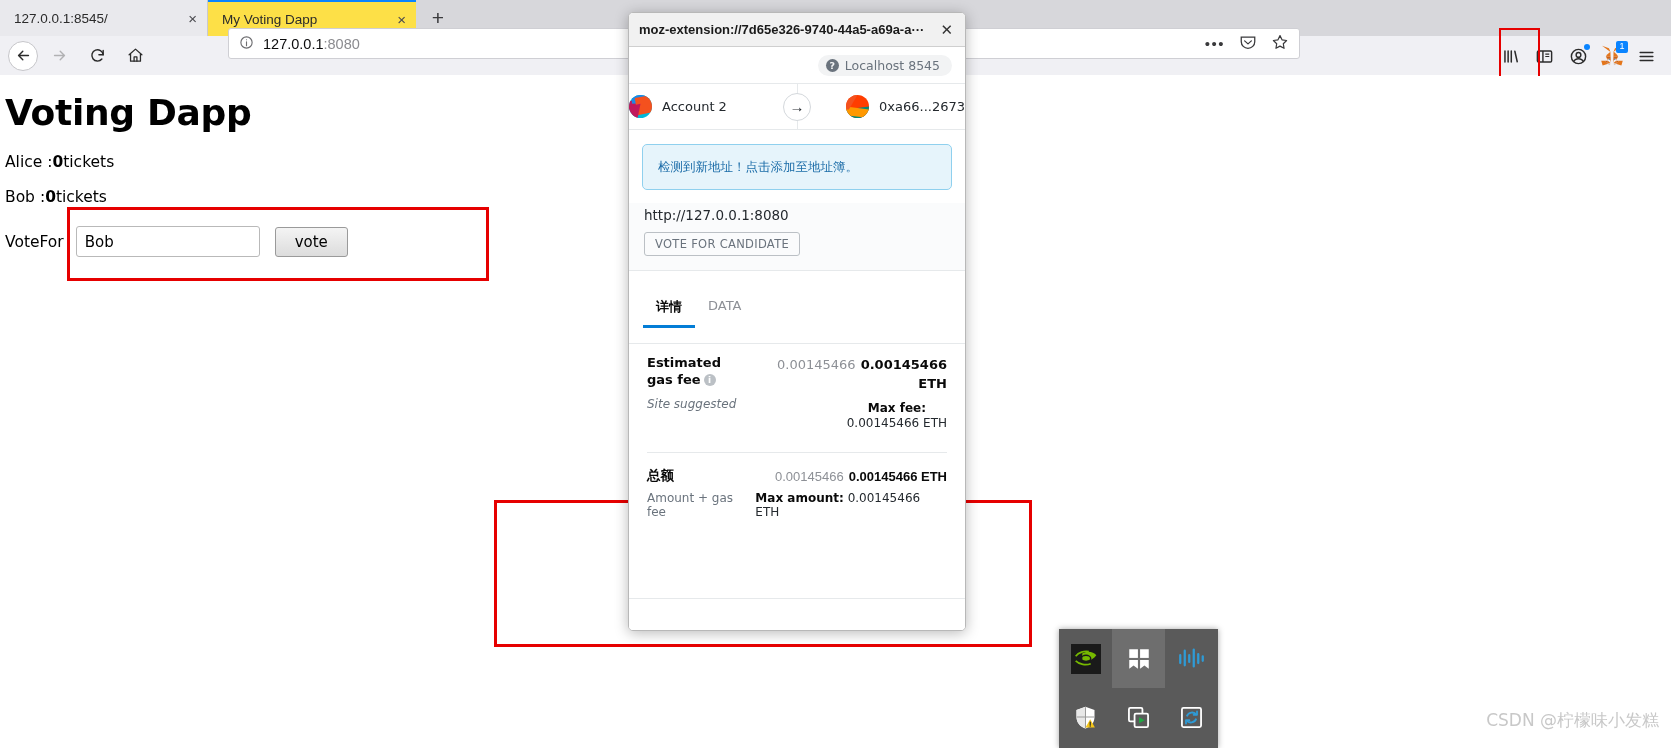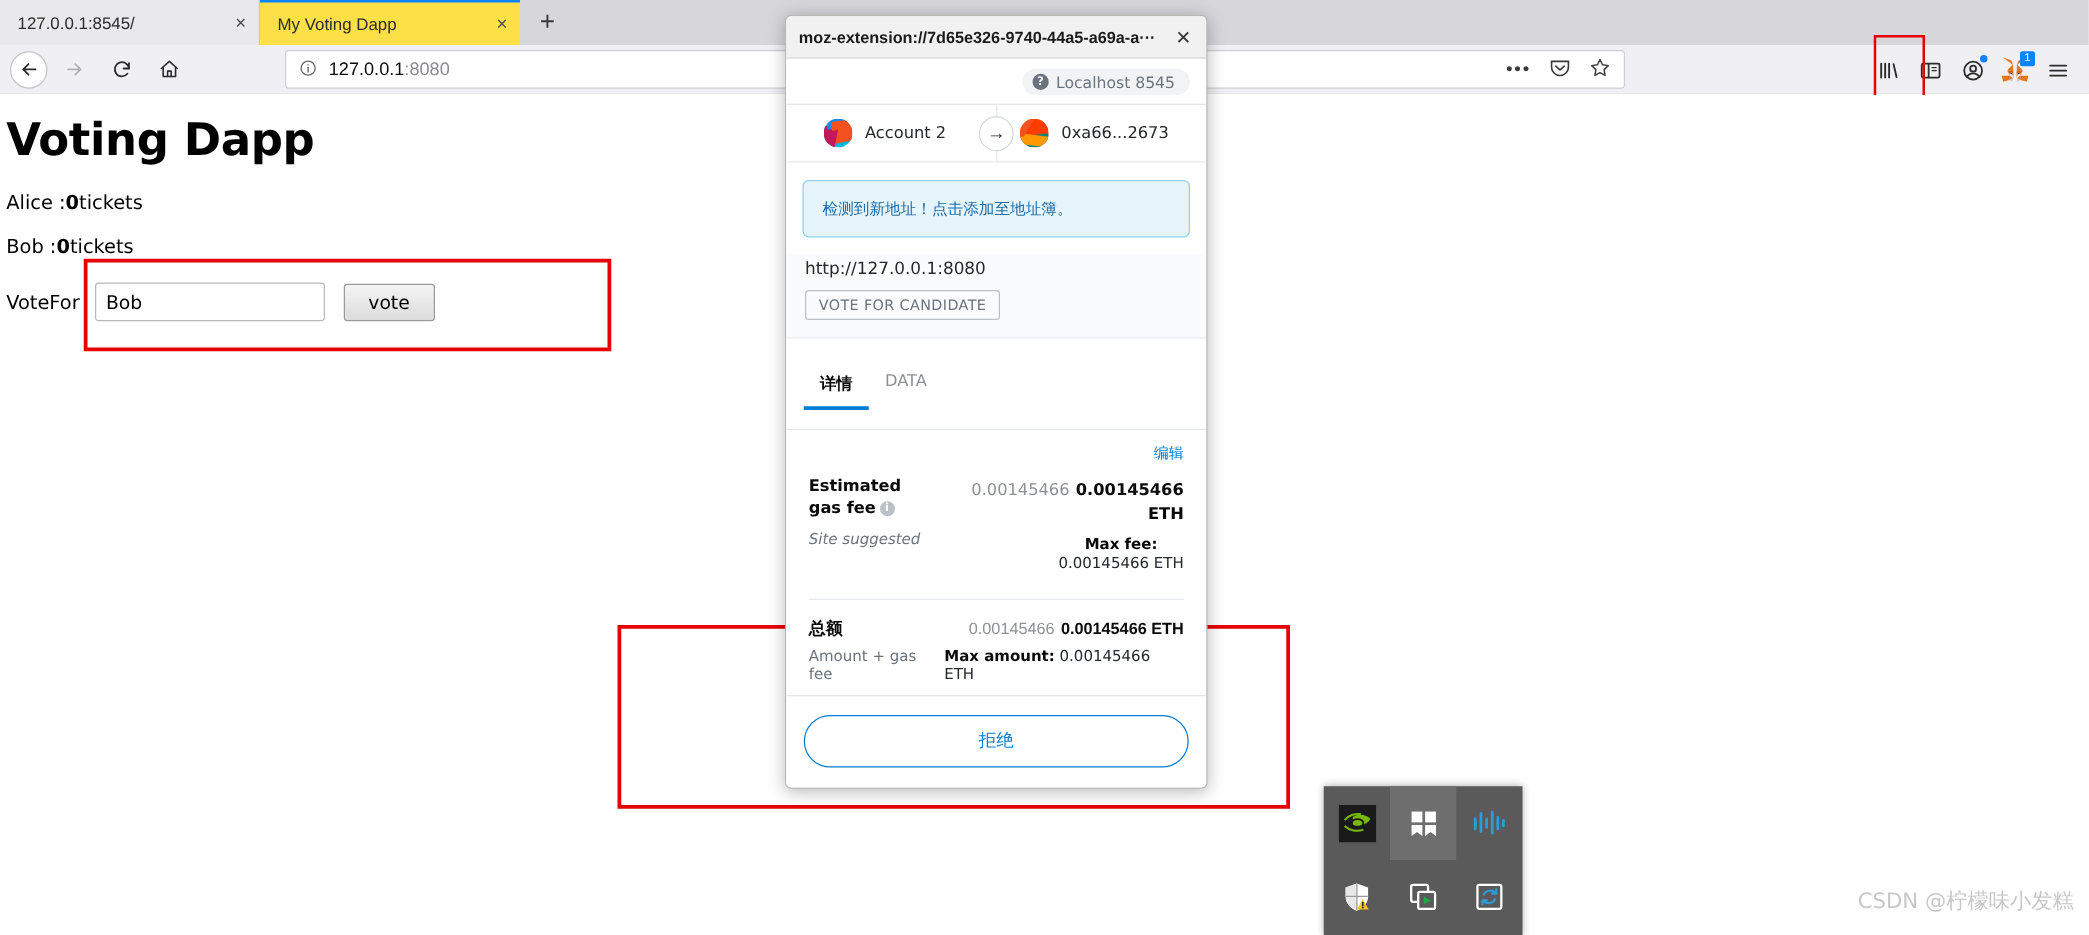--- a/index.html
+++ b/index.html
@@ -48,21 +48,21 @@
     display:flex; align-items:center;
   }
   .navbtn {
     width:34px; height:34px; margin-left:4px;
     display:flex; align-items:center; justify-content:center;
     color:#2b2b2b;
   }
   .navbtn.back  { border:1px solid #c6c6ca; border-radius:50%; background:#fff; width:30px; height:30px; margin-left:8px;}
   .navbtn.fwd   { color:#b1b1b3; }
   .urlbar {
-    position:absolute; left:228px; top:40px;
+    position:absolute; left:228px; top:28px;
     width:1072px; height:31px;
     background:#ffffff;
     border:1px solid #cfcfd4; border-radius:3px;
     display:flex; align-items:center;
     padding:0 10px;
     font-size:14.5px;
   }
   .url-info-icon { color:#6d6d70; font-size:14px; margin-right:9px; }
   .url-host { color:#0c0c0d; }
   .url-rest { color:#8b8b8f; }
@@ -175,21 +175,21 @@
   .net-dot {
     width:13px; height:13px; border-radius:50%;
     background:#6a737d; color:#f2f3f4;
     font-size:9.5px; line-height:13px; text-align:center; font-weight:bold;
   }
 
   .mm-account-row {
     height:47px; flex:0 0 47px;
     border-top:1px solid #e6e9eb; border-bottom:1px solid #e6e9eb;
     display:flex; align-items:center;
-    padding:0 30px;
+    padding:0 0;
     position:relative;
   }
   .acct { display:flex; align-items:center; gap:10px; font-size:13px; color:#24292e;
           font-family:"DejaVu Sans", sans-serif;}
   .acct.right { margin-left:auto; }
   .blockie { width:23px; height:23px; border-radius:50%; overflow:hidden; flex:0 0 23px; }
   .arrow-circle {
     position:absolute; left:50%; top:50%; transform:translate(-50%,-50%);
     width:28px; height:28px; border-radius:50%;
     border:1px solid #d4d8dc; background:#fff;
@@ -511,21 +511,20 @@
         <div class="url">http://127.0.0.1:8080</div>
         <div class="mm-method">VOTE FOR CANDIDATE</div>
       </div>
 
       <div class="mm-tabs">
         <div class="mm-tab active">详情</div>
         <div class="mm-tab">DATA</div>
       </div>
 
       <div class="mm-details">
-        <div class="edit-link">编辑</div>
 
         <div class="fee-row">
           <div class="fee-label">
             <span>Estimated gas fee</span><span class="info-i">i</span>
           </div>
           <div class="fee-values">
             <span class="fee-alt">0.00145466</span><span class="fee-main">0.00145466 ETH</span>
           </div>
         </div>
 
@@ -549,21 +548,20 @@
         <div class="total-sub-row">
           <div class="total-sub-l">Amount + gas fee</div>
           <div class="total-sub-r">
             <b>Max amount:</b>
             <span>0.00145466 ETH</span>
           </div>
         </div>
       </div>
 
       <div class="mm-footer">
-        <div class="btn-reject">拒绝</div>
       </div>
     </div>
   </div>
 
   <div class="tray">
     <div class="tray-cell">
       <svg width="30" height="30" viewBox="0 0 32 32">
         <rect width="32" height="32" fill="#1a1a1a"></rect>
         <path d="M12 10c5-3 12-2 15 2-3 5-10 7-15 5 0-3 0-5 0-7z" fill="#76b900"></path>
         <ellipse cx="16" cy="15.5" rx="5" ry="3.4" fill="none" stroke="#1a1a1a" stroke-width="1.6"></ellipse>

